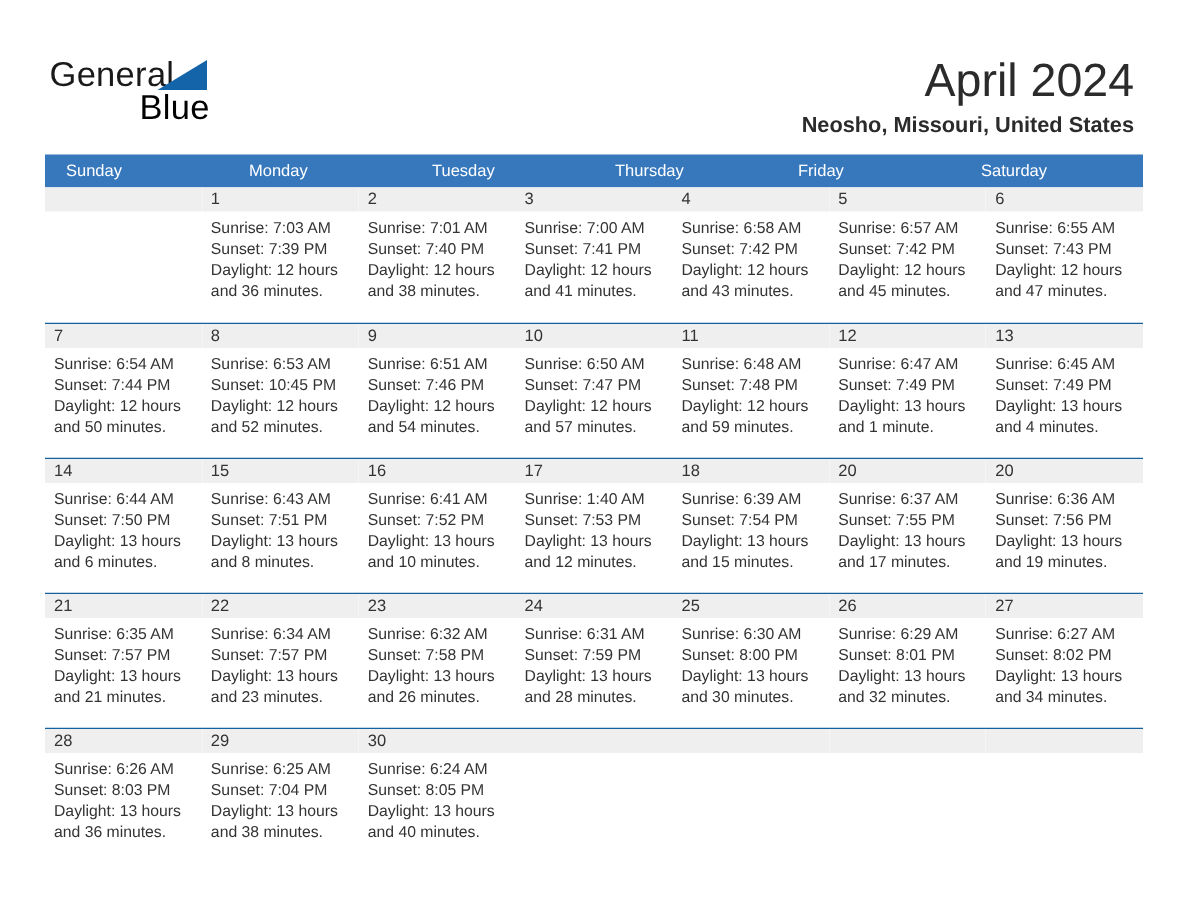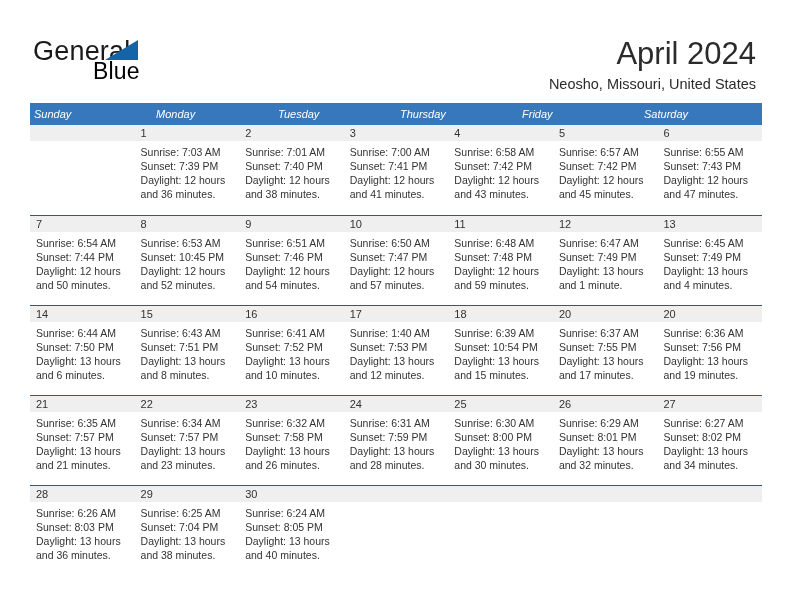--- a/index.html
+++ b/index.html
@@ -34,21 +34,21 @@
     position: absolute;
     left: 33px;
     top: 36px;
     width: 200px;
     height: 50px;
   }
   .brand-general {
     position: absolute;
     left: 0;
     top: 0;
-    font-size: 27px;
+    font-size: 23px;
     letter-spacing: .2px;
     color: #1a1a1a;
     font-family: "Liberation Sans", sans-serif;
   }
   .brand-tri {
     position: absolute;
     left: 72px;
     top: 4px;
     width: 0;
     height: 0;
@@ -73,44 +73,44 @@
     white-space: nowrap;
   }
   .subtitle {
     position: absolute;
     right: 36px;
     top: 76px;
     font-size: 14.5px;
     color: #2b2b2b;
     text-align: center;
     white-space: nowrap;
+    font-weight: bold;
   }
 
   
   .calendar {
     position: absolute;
     left: 30px;
     top: 103px;
     width: 732px;
   }
   .weekdays {
     display: flex;
     width: 732px;
     height: 22px;
     background: #3778bd;
   }
   .weekday {
     flex: 1 1 0;
     color: #ffffff;
     font-size: 11px;
     line-height: 22px;
-    padding-left: 4px;
+    padding-left: 14px;
     box-sizing: border-box;
     white-space: nowrap;
-    font-style: italic;
   }
   .week {
     display: flex;
     width: 732px;
     height: 90px;
     border-top: 1px solid #14619e;
     box-sizing: border-box;
   }
   .week.first {
     border-top: none;
@@ -330,21 +330,21 @@
               <div>Sunrise: 1:40 AM</div>
               <div>Sunset: 7:53 PM</div>
               <div>Daylight: 13 hours</div>
               <div>and 12 minutes.</div>
             </div>
           </div>
           <div class="day">
             <div class="day-num">18</div>
             <div class="day-info">
               <div>Sunrise: 6:39 AM</div>
-              <div>Sunset: 10:54 PM</div>
+              <div>Sunset: 7:54 PM</div>
               <div>Daylight: 13 hours</div>
               <div>and 15 minutes.</div>
             </div>
           </div>
           <div class="day">
             <div class="day-num">20</div>
             <div class="day-info">
               <div>Sunrise: 6:37 AM</div>
               <div>Sunset: 7:55 PM</div>
               <div>Daylight: 13 hours</div>

